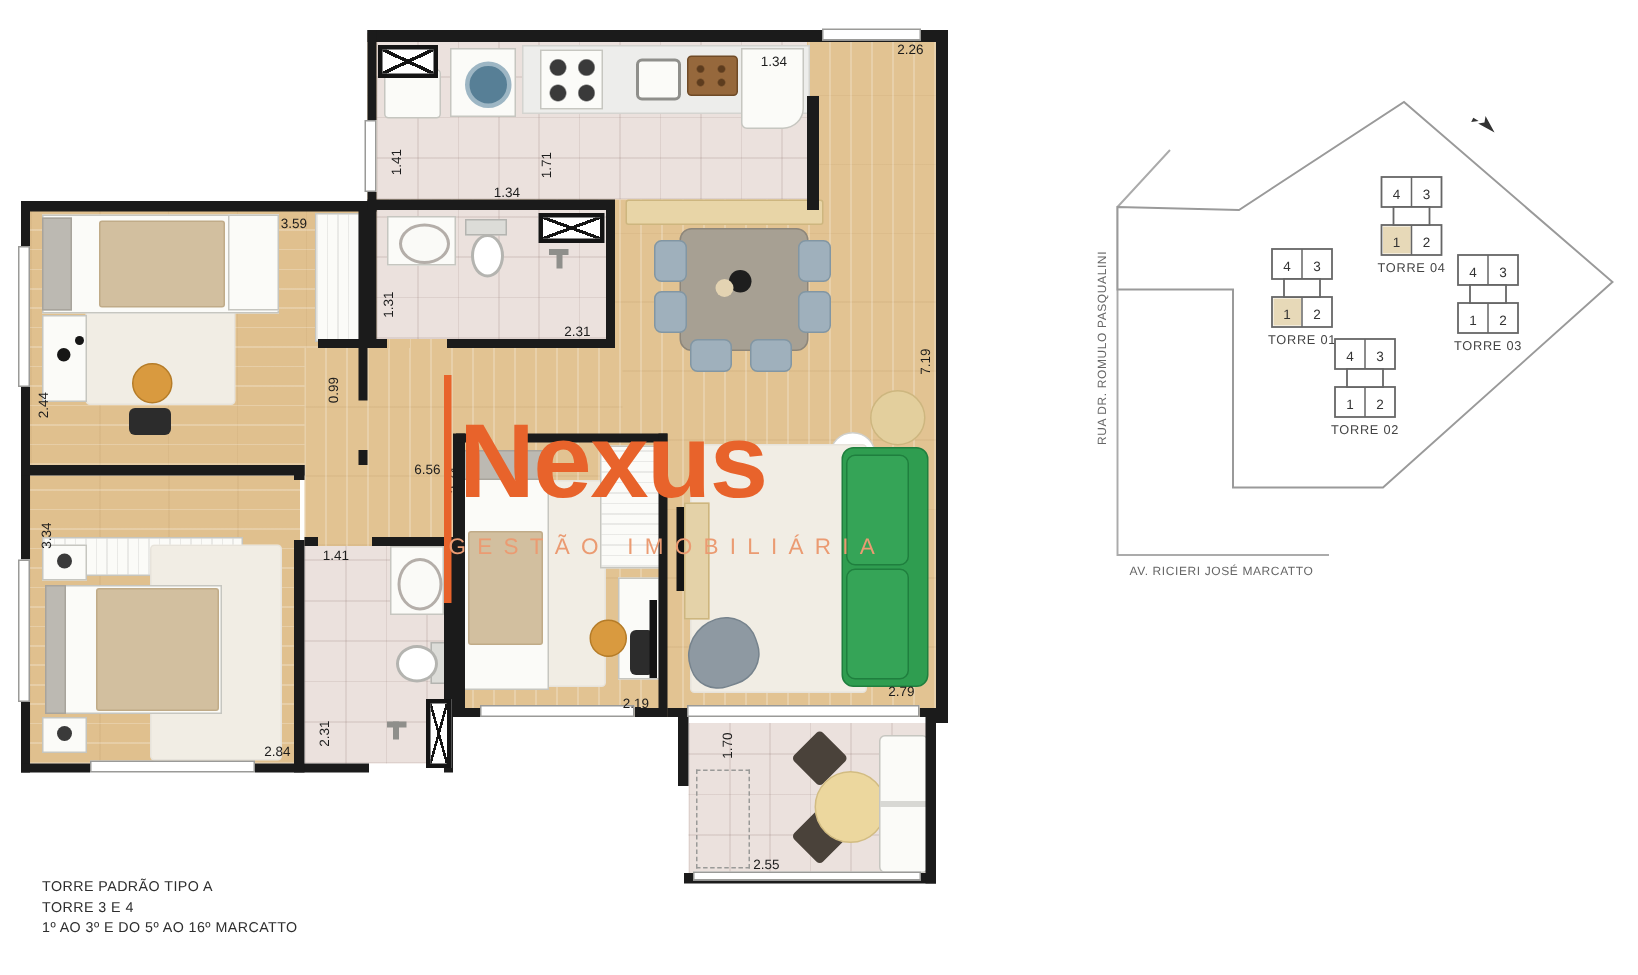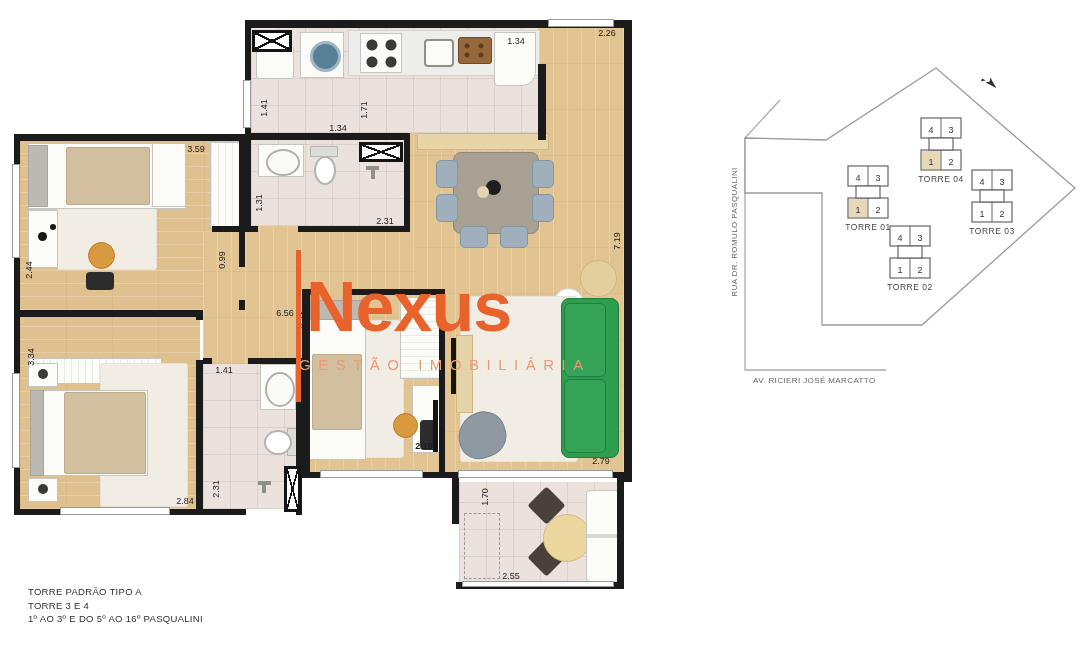--- a/index.html
+++ b/index.html
@@ -206,21 +206,21 @@
     <span class="dim" style="left:385px;top:221px;">2.31</span>
     <span class="dim v" style="left:222px;top:260px;">0.99</span>
     <span class="dim v" style="left:29px;top:270px;">2.44</span>
     <span class="dim v" style="left:617px;top:241px;">7.19</span>
     <span class="dim" style="left:285px;top:313px;">6.56</span>
     <span class="dim v" style="left:303px;top:320px;">2.74</span>
     <span class="dim v" style="left:31px;top:357px;">3.34</span>
     <span class="dim" style="left:224px;top:370px;">1.41</span>
     <span class="dim v" style="left:216px;top:489px;">2.31</span>
     <span class="dim" style="left:185px;top:501px;">2.84</span>
-    <span class="dim" style="left:424px;top:446px;font-weight:bold;">2.19</span>
+    <span class="dim" style="left:424px;top:469px;">2.19</span>
     <span class="dim" style="left:601px;top:461px;text-align:right;">2.79</span>
     <span class="dim v" style="left:485px;top:497px;">1.70</span>
     <span class="dim" style="left:511px;top:576px;">2.55</span>
   </div>
 
   <div>
     <i class="logo-bar"></i>
     <div class="logo-brand">Nexus</div>
     <div class="logo-sub">GESTÃO IMOBILIÁRIA</div>
   </div>
@@ -286,16 +286,16 @@
       <text class="tw-num" x="30" y="14.5">3</text>
       <text class="tw-num" x="10" y="46.5">1</text>
       <text class="tw-num" x="30" y="46.5">2</text>
       <text class="tw-label" x="20" y="63.5">TORRE 02</text>
     </g>
   </svg>
 
   <div class="footer">
     <div>TORRE  PADRÃO TIPO A</div>
     <div>TORRE 3 E 4</div>
-    <div>1º AO 3º E DO 5º AO 16º PASQUALINI</div>
+    <div>1º AO 3º E DO 5º AO 16º MARCATTO</div>
   </div>
 
 </div>
 
 </body></html>

